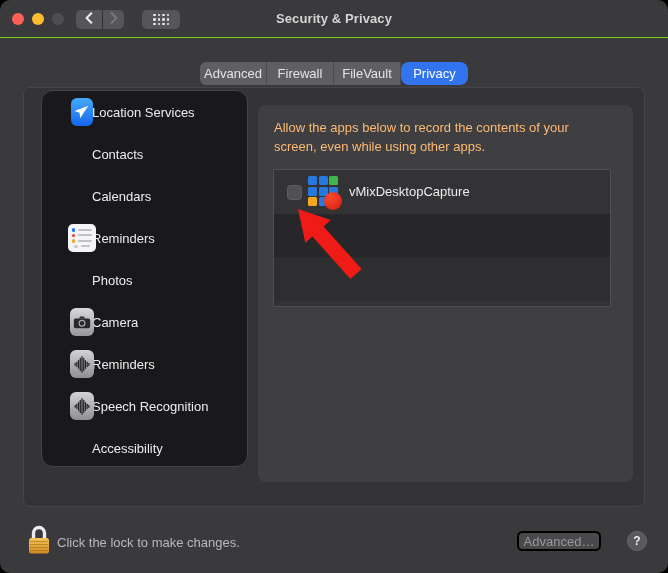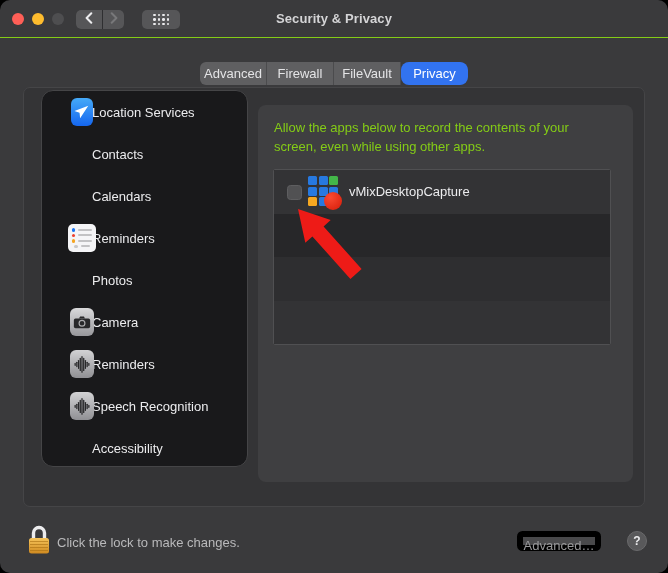--- a/index.html
+++ b/index.html
@@ -61,22 +61,22 @@
   .rem-sq{ background:#f5f5f7; border-radius:5px; padding:4px 4px; display:flex;
     flex-direction:column; justify-content:space-between; }
   .rem-row{ display:flex; align-items:center; gap:3px; }
   .rem-dot{ width:3.5px; height:3.5px; border-radius:50%; }
   .rem-line{ height:2px; width:14px; background:#c2c2c4; border-radius:1px; }
   .cam-sq{ background:linear-gradient(#d9d9db,#97979b); }
   .mic-sq{ background:linear-gradient(#d2d2d4,#909094); }
   
   .rightpane{ position:absolute; left:234px; top:17px; width:375px; height:377px;
     background:#3f3f41; border-radius:8px; }
-  .desc{ position:absolute; left:16px; top:13px; color:#84cc16; font-size:13px; line-height:19px; }
-  .applist{ position:absolute; left:15px; top:64px; width:338px; height:176px;
+  .desc{ position:absolute; left:16px; top:13px; color:#fdba74; font-size:13px; line-height:19px; }
+  .applist{ position:absolute; left:15px; top:64px; width:338px; height:138px;
     background:#202022; border:1px solid #505052; border-radius:2px; overflow:hidden; }
   .stripe{ position:absolute; left:0; right:0; height:43.5px; }
   .s1{ top:0; background:#333335; }
   .s2{ top:43.5px; background:#272729; }
   .s3{ top:87px; background:#2e2e30; }
   .s4{ top:130.5px; background:#333335; }
   .s5{ top:174px; height:8px; background:#202022; }
   .app-checkbox{ position:absolute; left:13px; top:15px; width:15px; height:15px;
     background:#515153; border:1px solid #5e5e60; border-radius:3.5px; }
   .vmix{ position:absolute; left:33px; top:5px; width:33px; height:33px; }
@@ -86,21 +86,21 @@
   .vmix-grid i.g{ background:#43b649; } .vmix-grid i.o{ background:#f6a821; }
   .vmix-red{ position:absolute; right:-2px; bottom:-2px; width:18px; height:18px;
     border-radius:50%; background:radial-gradient(circle at 35% 30%, #fa4a32, #d51b08); }
   .app-name{ position:absolute; left:75px; top:0; height:43.5px; line-height:43.5px;
     color:#ececee; font-size:13px; }
   .arrow-svg{ position:absolute; left:0; top:0; pointer-events:none; z-index:3; overflow:visible; }
   
   .lockbtn{ position:absolute; left:26px; top:522px; width:26px; height:36px; }
   .locktext{ position:absolute; left:57px; top:535px; color:#b9b9bb; font-size:13px; }
   .advbtn{ position:absolute; left:517px; top:531px; width:84px; height:20px;
-    background:#49494b; border:6px solid #000000; border-radius:5.5px;
+    background:#49494b; border:2px solid #000000; border-radius:5.5px;
     color:#98989a; font-size:13px; text-align:center; line-height:18px; }
   .helpbtn{ position:absolute; left:627px; top:531px; width:20px; height:20px;
     background:#59595b; border:1px solid #6a6a6c; border-radius:50%;
     color:#ececee; font-size:12px; font-weight:700; text-align:center; line-height:18px; }
 </style>
 </head>
 <body>
 
 <div class="window">
 

